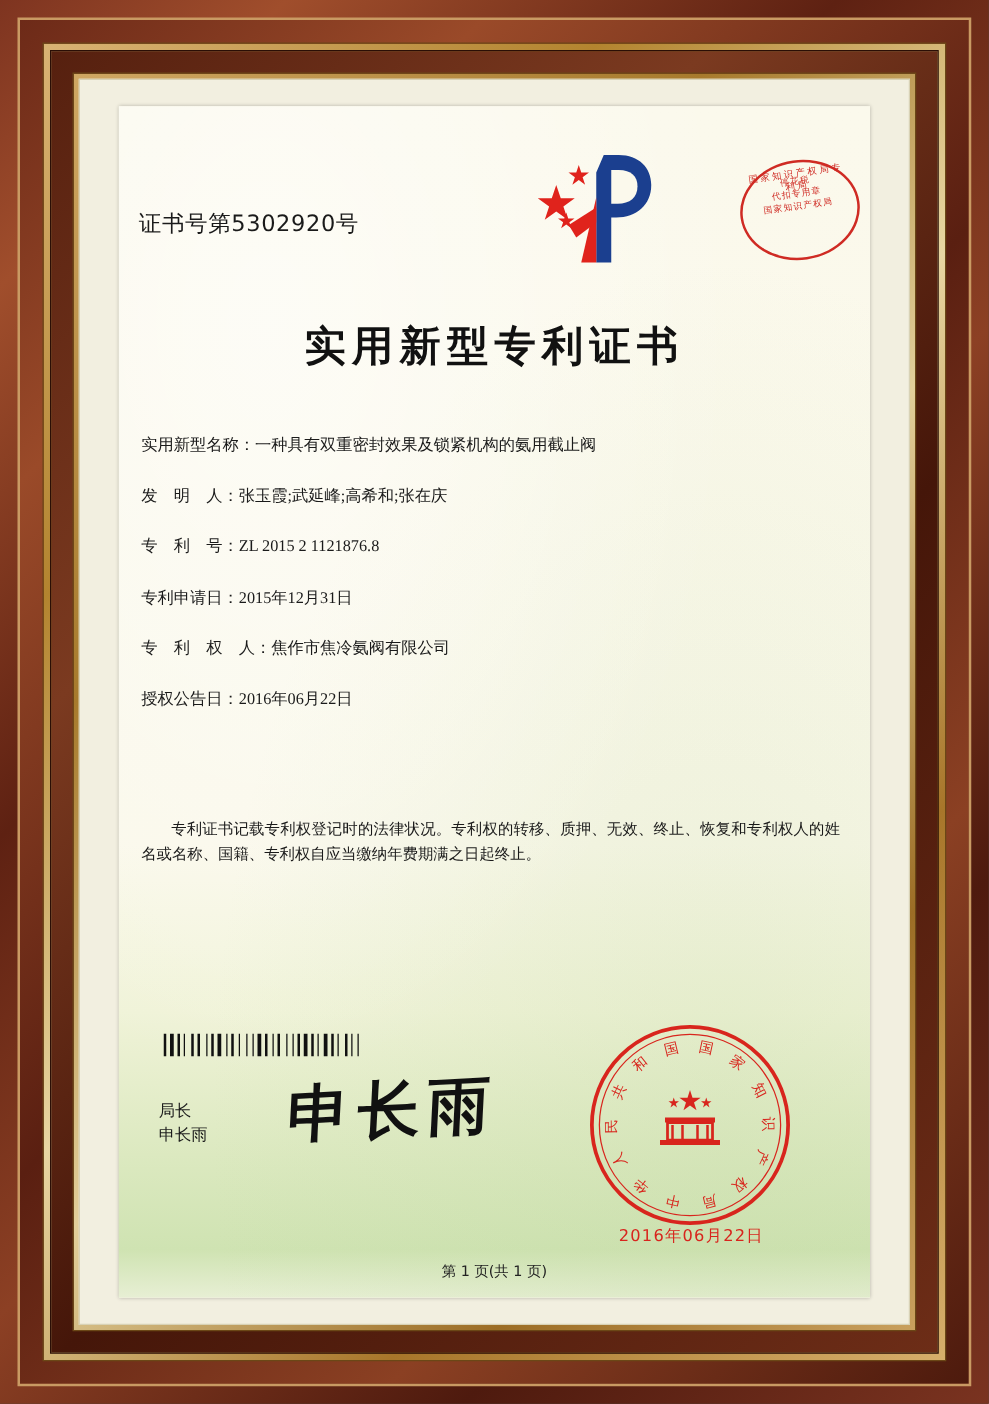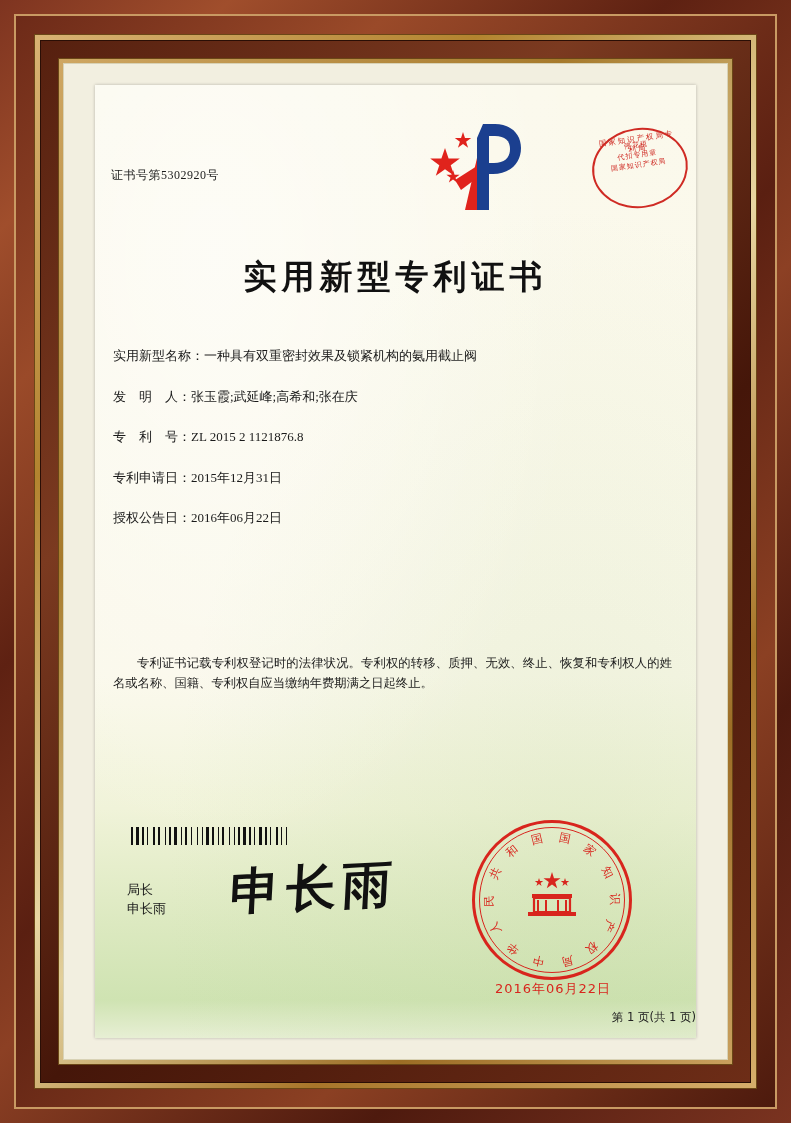--- a/index.html
+++ b/index.html
@@ -76,21 +76,21 @@
   }
   .seal-top .txt b{font-weight:normal;display:block;}
   .seal-top .arc{
     position:absolute;left:6px;top:6px;width:80px;height:30px;
     color:#cf2b24;font-size:7.5px;text-align:center;letter-spacing:2px;
     transform:rotate(-8deg);
   }
   
   .cert-no{
     position:absolute;left:16px;top:82px;
-    font-size:12px;color:#1a1a1a;letter-spacing:.5px;font-family:Liberation Serif, serif;
+    font-size:18px;color:#1a1a1a;letter-spacing:.5px;
   }
   
   .title{
     position:absolute;left:0;right:0;top:170px;text-align:center;
     font-size:33px;font-weight:bold;letter-spacing:5px;color:#111;
     font-family:"DejaVu Sans","Liberation Sans",sans-serif;
   }
   
   .fields{
     position:absolute;left:18px;top:262px;right:26px;font-family:Liberation Serif, serif;
@@ -141,21 +141,21 @@
   .seal-char{
     position:absolute;width:14px;height:14px;color:#d8251d;font-size:11.5px;
     text-align:center;line-height:14px;
   }
   .seal-date{
     position:absolute;left:383px;top:895px;width:150px;text-align:center;
     color:#d8251d;font-size:13px;letter-spacing:1px;
   }
   
   .footer{
-    position:absolute;left:0;right:0;top:925px;text-align:right;
+    position:absolute;left:0;right:0;top:925px;text-align:center;
     font-size:11.5px;color:#222;
   }
 </style>
 </head>
 <body>
 
 <div class="frame-outer">
   <div class="frame-bevel1"></div>
   <div class="frame-gold"></div>
   <div class="frame-inner-dark"></div>
@@ -196,20 +196,23 @@
         <span class="lab">实用新型名称：</span><span class="val">一种具有双重密封效果及锁紧机构的氨用截止阀</span>
       </div>
       <div class="row">
         <span class="lab">发　明　人：</span><span class="val">张玉霞;武延峰;高希和;张在庆</span>
       </div>
       <div class="row">
         <span class="lab">专　利　号：</span><span class="val">ZL 2015 2 1121876.8</span>
       </div>
       <div class="row">
         <span class="lab">专利申请日：</span><span class="val">2015年12月31日</span>
+      </div>
+      <div class="row">
+        <span class="lab">专　利　权　人：</span><span class="val">焦作市焦冷氨阀有限公司</span>
       </div>
       <div class="row">
         <span class="lab">授权公告日：</span><span class="val">2016年06月22日</span>
       </div>
     </div>
 
     <div class="paras">
       <p>专利证书记载专利权登记时的法律状况。专利权的转移、质押、无效、终止、恢复和专利权人的姓名或名称、国籍、专利权自应当缴纳年费期满之日起终止。</p>
     </div>
 

